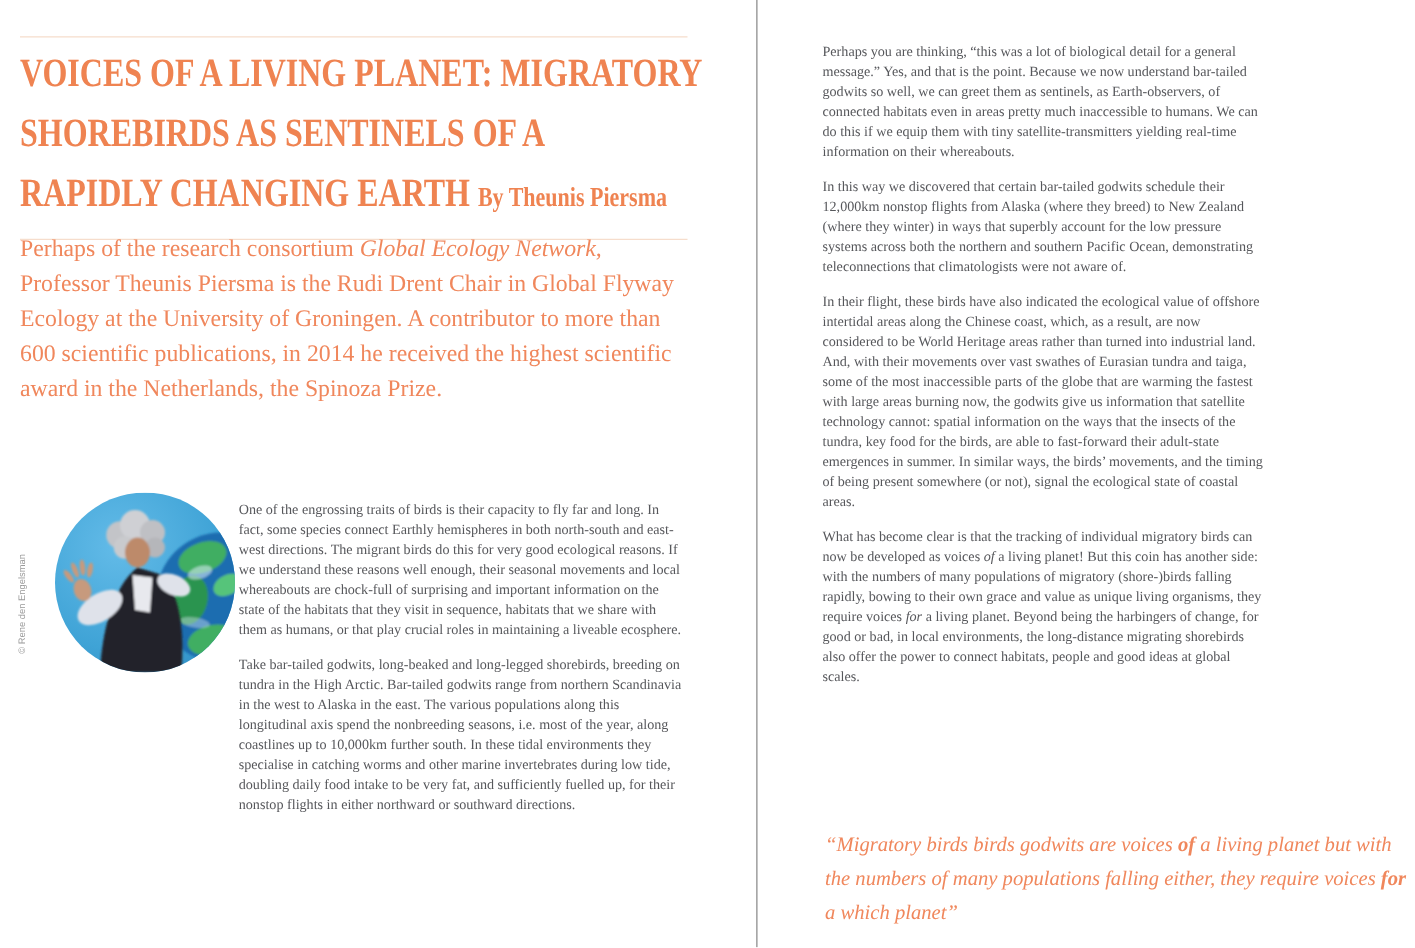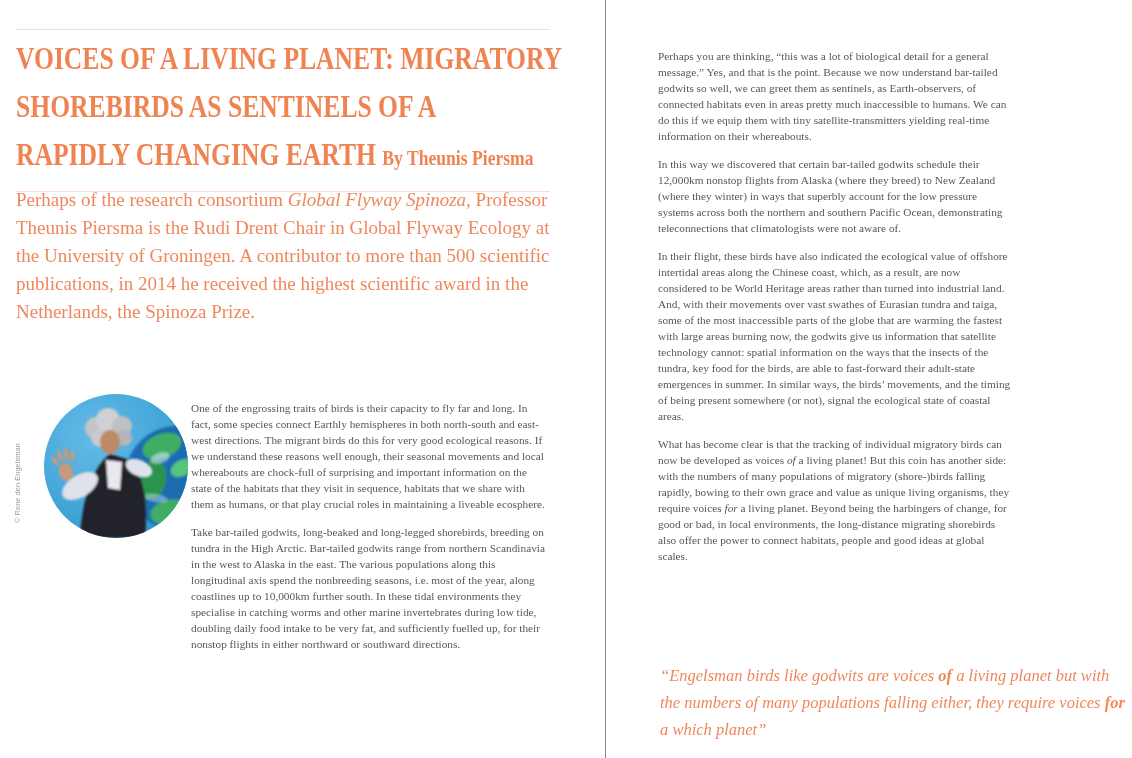--- a/index.html
+++ b/index.html
@@ -86,21 +86,20 @@
   .body-col p { margin: 0 0 12px 0; }
   .left-col {
     left: 191px;
     top: 400px;
     width: 356px;
   }
   .right-col {
     left: 658px;
     top: 34px;
     width: 354px;
-    margin-top: 14px;
   }
   .divider {
     position: absolute;
     left: 605px;
     top: 0;
     width: 1px;
     height: 758px;
     background: var(--divider, #8A8A8A);
   }
   .pull-quote {
@@ -126,21 +125,21 @@
     <h1 class="title">
       <div class="tline">VOICES OF A LIVING PLANET: MIGRATORY</div>
       <div class="tline">SHOREBIRDS AS SENTINELS OF A</div>
       <div class="tline">
         <span>RAPIDLY CHANGING EARTH</span><span class="byline">By Theunis Piersma</span>
       </div>
     </h1>
 
     <div class="hairline mid"></div>
 
-    <p class="intro"><span>Perhaps of the research consortium </span><span style="font-style: italic;">Global Flyway Spinoza</span><span>, Professor Theunis Piersma is the Rudi Drent Chair in Global Flyway Ecology at the University of Groningen. A contributor to more than 500 scientific publications, in 2014 he received the highest scientific award in the Netherlands, the Spinoza Prize.</span></p>
+    <p class="intro"><span>Perhaps of the research consortium </span><span style="font-style: italic;">Global Ecology Network</span><span>, Professor Theunis Piersma is the Rudi Drent Chair in Global Flyway Ecology at the University of Groningen. A contributor to more than 600 scientific publications, in 2014 he received the highest scientific award in the Netherlands, the Spinoza Prize.</span></p>
 
     <div class="photo-credit">© Rene den Engelsman</div>
 
     <div class="photo">
       <svg width="144" height="144" viewBox="0 0 144 144">
         <defs>
           <radialGradient id="sky" cx="35%" cy="30%" r="95%">
             <stop offset="0%" stop-color="#63bbe8"></stop>
             <stop offset="60%" stop-color="#3fa3d6"></stop>
             <stop offset="100%" stop-color="#2a87bd"></stop>
@@ -188,16 +187,16 @@
   <div class="divider"></div>
 
   <div>
     <div class="body-col right-col">
       <p>Perhaps you are thinking, “this was a lot of biological detail for a general message.” Yes, and that is the point. Because we now understand bar-tailed godwits so well, we can greet them as sentinels, as Earth-observers, of connected habitats even in areas pretty much inaccessible to humans. We can do this if we equip them with tiny satellite-transmitters yielding real-time information on their whereabouts.</p>
       <p>In this way we discovered that certain bar-tailed godwits schedule their 12,000km nonstop flights from Alaska (where they breed) to New Zealand (where they winter) in ways that superbly account for the low pressure systems across both the northern and southern Pacific Ocean, demonstrating teleconnections that climatologists were not aware of.</p>
       <p>In their flight, these birds have also indicated the ecological value of offshore intertidal areas along the Chinese coast, which, as a result, are now considered to be World Heritage areas rather than turned into industrial land. And, with their movements over vast swathes of Eurasian tundra and taiga, some of the most inaccessible parts of the globe that are warming the fastest with large areas burning now, the godwits give us information that satellite technology cannot: spatial information on the ways that the insects of the tundra, key food for the birds, are able to fast-forward their adult-state emergences in summer. In similar ways, the birds’ movements, and the timing of being present somewhere (or not), signal the ecological state of coastal areas.</p>
       <p><span>What has become clear is that the tracking of individual migratory birds can now be developed as voices </span><span style="font-style: italic;">of</span><span> a living planet! But this coin has another side: with the numbers of many populations of migratory (shore-)birds falling rapidly, bowing to their own grace and value as unique living organisms, they require voices </span><span style="font-style: italic;">for</span><span> a living planet. Beyond being the harbingers of change, for good or bad, in local environments, the long-distance migrating shorebirds also offer the power to connect habitats, people and good ideas at global scales.</span></p>
     </div>
 
-    <blockquote class="pull-quote"><span>“Engelsman birds like godwits are voices </span><span style="font-weight: bold;">of</span><span> a living planet but with the numbers of many populations falling either, they require voices </span><span style="font-weight: bold;">for</span><span> a which planet”</span></blockquote>
+    <blockquote class="pull-quote"><span>“Migratory birds birds godwits are voices </span><span style="font-weight: bold;">of</span><span> a living planet but with the numbers of many populations falling either, they require voices </span><span style="font-weight: bold;">for</span><span> a which planet”</span></blockquote>
   </div>
 
 </div>
 
 </body></html>

